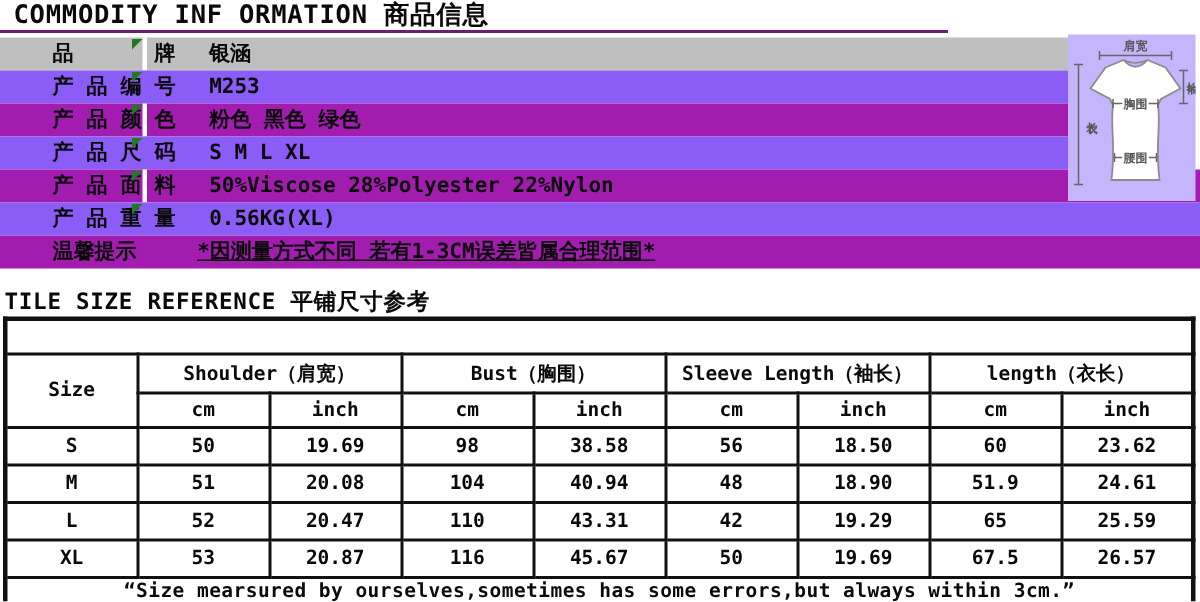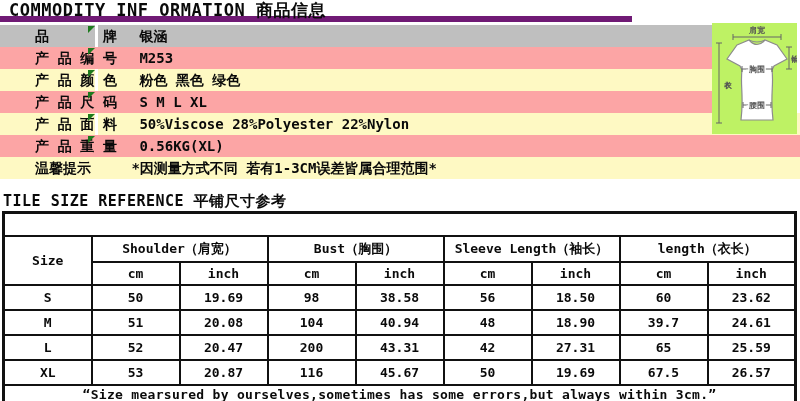--- a/index.html
+++ b/index.html
@@ -5,43 +5,43 @@
   html,body{margin:0;padding:0;background:#fff;}
   .canvas{
     position:relative;width:800px;height:401px;background:#fff;overflow:hidden;
     font-family:"DejaVu Sans Mono","Liberation Mono",monospace;
     color:#0a0a0a;font-weight:bold;
   }
   
   .hdr{
     position:absolute;top:0;left:0;width:632px;height:22px;line-height:21px;
     padding-left:9px;font-size:17px;letter-spacing:.5px;
-    border-bottom:6px solid #701a75;box-sizing:border-box;white-space:nowrap;
+    border-bottom:2px solid #701a75;box-sizing:border-box;white-space:nowrap;
   }
   
   .info{position:absolute;top:25px;left:0;width:800px;}
   .irow{position:relative;height:22px;line-height:22px;margin-bottom:0;
         white-space:nowrap;font-size:14px;padding-left:25px;}
   .irow.short{width:707px;}
   .irow.full{width:800px;}
   .irow.g1{background:#bfbfbf;}
-  .irow.g2{background:#fef9c3;}
-  .irow.w{background:#fca5a5;}
+  .irow.g2{background:#a21caf;}
+  .irow.w{background:#8b5cf6;}
   .ilabel{display:inline-block;width:82px;margin-left:10px;
           text-align:justify;text-align-last:justify;vertical-align:top;}
   .ival{margin-left:14px;}
   .tip .ilabel{text-align-last:auto;}
   .tri{
     position:absolute;left:88px;top:1px;width:0;height:0;
     border-top:7px solid #1e7b1e;border-right:7px solid transparent;
   }
   .vgap{position:absolute;left:95px;top:0;width:3px;height:22px;background:#fff;}
   
   .shirtbox{position:absolute;left:712px;top:23px;width:85px;height:111px;
-            background:#bef264;z-index:5;}
+            background:#c4b5fd;z-index:5;}
   .shirtbox svg{display:block;}
   
   .tileline{position:absolute;top:192px;left:3px;font-size:15px;white-space:nowrap;
             letter-spacing:.5px;}
   
   table.measure{
     position:absolute;top:211px;left:2px;width:795px;
     border-collapse:collapse;border:3px solid #111;
     font-family:"DejaVu Sans Mono","Liberation Mono",monospace;font-weight:bold;
     table-layout:fixed;
@@ -82,21 +82,21 @@
     <div class="irow g2 full">
       <span class="ilabel">产品面料</span><span class="vgap"></span><i class="tri"></i>
       <span class="ival">50%Viscose 28%Polyester 22%Nylon</span>
     </div>
     <div class="irow w full">
       <span class="ilabel">产品重量</span><i class="tri"></i>
       <span class="ival">0.56KG(XL)</span>
     </div>
     <div class="irow g2 full tip">
       <span class="ilabel">温馨提示</span>
-      <span class="ival" style="margin-left:6px;">*因测量方式不同 若有1-3CM误差皆属合理范围*</span>
+      <span class="ival" style="margin-left:6px;text-decoration:underline;">*因测量方式不同 若有1-3CM误差皆属合理范围*</span>
     </div>
   </div>
 
   <div class="shirtbox">
     <svg width="85" height="111" viewBox="0 0 85 111">
 
       <text x="45" y="10" font-size="8" text-anchor="middle" fill="#555">肩宽</text>
       <path d="M21,11 V17 M21,14 H69 M69,11 V17" stroke="#666" stroke-width="1" fill="none"></path>
 
       <path d="M25,22 L37,17 Q45,26 53,17 L65,22 L75,36 L62,43 L60,47 C62,62 58,72 61,97 L29,97 C32,72 28,62 30,47 L28,43 L15,36 Z" fill="#ffffff" stroke="#8c8c8c" stroke-width="1.2"></path>
@@ -163,31 +163,31 @@
       <td class="data">23.62</td>
     </tr>
     <tr>
       <td class="data">M</td>
       <td class="data">51</td>
       <td class="data">20.08</td>
       <td class="data">104</td>
       <td class="data">40.94</td>
       <td class="data">48</td>
       <td class="data">18.90</td>
-      <td class="data">39.7</td>
+      <td class="data">51.9</td>
       <td class="data">24.61</td>
     </tr>
     <tr>
       <td class="data">L</td>
       <td class="data">52</td>
       <td class="data">20.47</td>
-      <td class="data">200</td>
+      <td class="data">110</td>
       <td class="data">43.31</td>
       <td class="data">42</td>
-      <td class="data">27.31</td>
+      <td class="data">19.29</td>
       <td class="data">65</td>
       <td class="data">25.59</td>
     </tr>
     <tr>
       <td class="data">XL</td>
       <td class="data">53</td>
       <td class="data">20.87</td>
       <td class="data">116</td>
       <td class="data">45.67</td>
       <td class="data">50</td>

